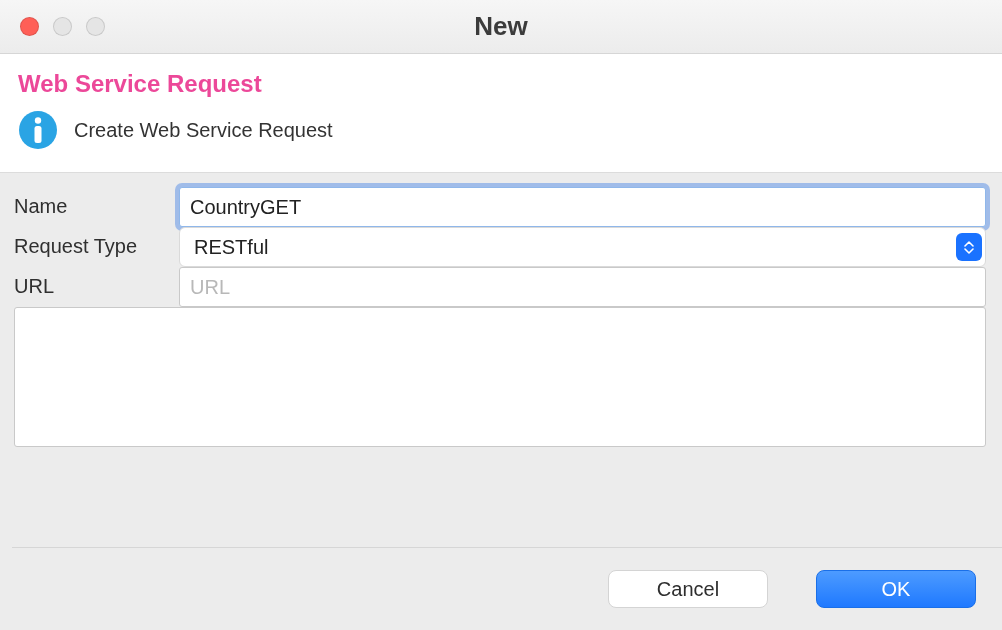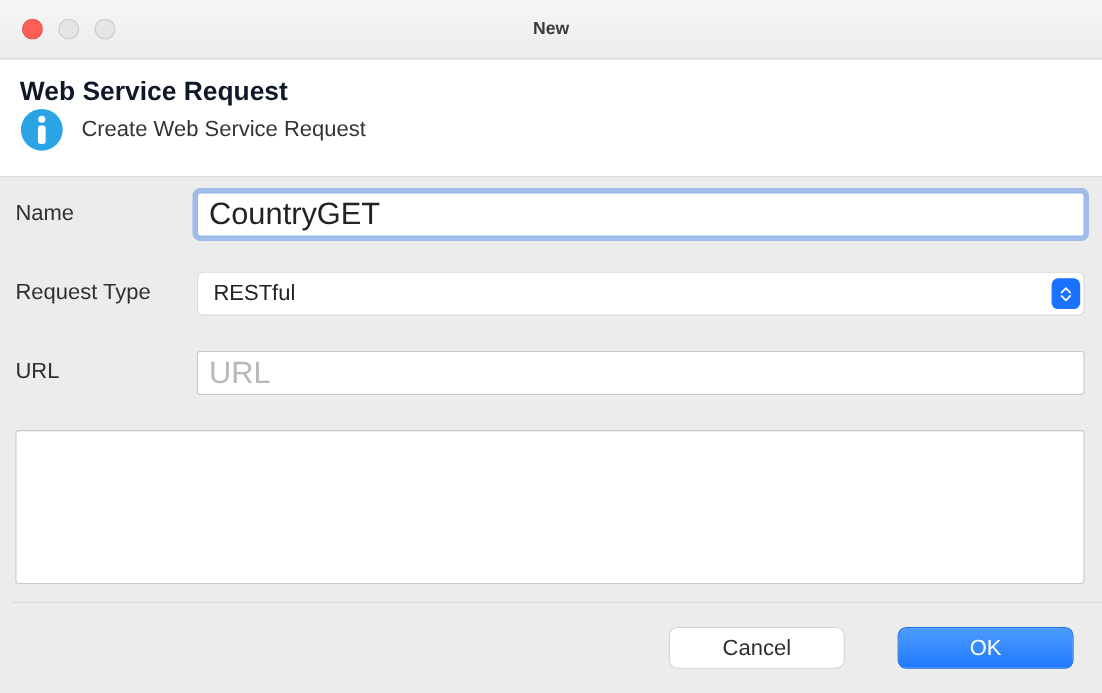--- a/index.html
+++ b/index.html
@@ -32,33 +32,34 @@
       height: 19px;
       border-radius: 50%;
     }
     .tl-close { background: #ff5f57; border: 1px solid rgba(0,0,0,0.12); }
     .tl-min { background: #e5e5e5; border: 1px solid rgba(0,0,0,0.12); }
     .tl-max { background: #e5e5e5; border: 1px solid rgba(0,0,0,0.12); }
     .window-title {
       position: absolute;
       left: 50%;
       transform: translateX(-50%);
-      font-size: 16px;
+      font-size: 26px;
       font-weight: 700;
       color: #3b3b3b;
     }
     .header {
       background: #ffffff;
       border-bottom: 1px solid #dcdcdc;
       padding: 16px 18px 22px 18px;
     }
     .header-title {
       font-size: 24px;
       font-weight: 700;
-      color: #0f172a;
+      color: #ec4899;
+      margin-bottom: 12px;
     }
     .header-sub {
       display: flex;
       align-items: center;
       gap: 16px;
     }
     .info-icon {
       width: 40px;
       height: 40px;
       flex-shrink: 0;
@@ -67,36 +68,36 @@
       font-size: 20px;
       color: #333;
     }
     .form-area {
       padding: 14px 16px 22px 14px;
       background: #ececec;
     }
     .form-row {
       display: flex;
       align-items: flex-start;
-      margin-bottom: 32px;
+      margin-bottom: 0;
     }
     .form-label {
       width: 165px;
       padding-top: 8px;
       font-size: 20px;
       color: #2f2f2f;
       flex-shrink: 0;
     }
     .form-control-wrap {
       flex: 1;
     }
     .text-input {
       width: 100%;
       height: 40px;
-      font-size: 28px;
+      font-size: 20px;
       padding: 4px 10px;
       border: 1px solid #c9c9c9;
       border-radius: 3px;
       background: #fff;
       color: #222;
     }
     .text-input.focused {
       border: 1px solid #8fb7ea;
       box-shadow: 0 0 0 4px rgba(99,149,231,0.55);
       outline: none;

